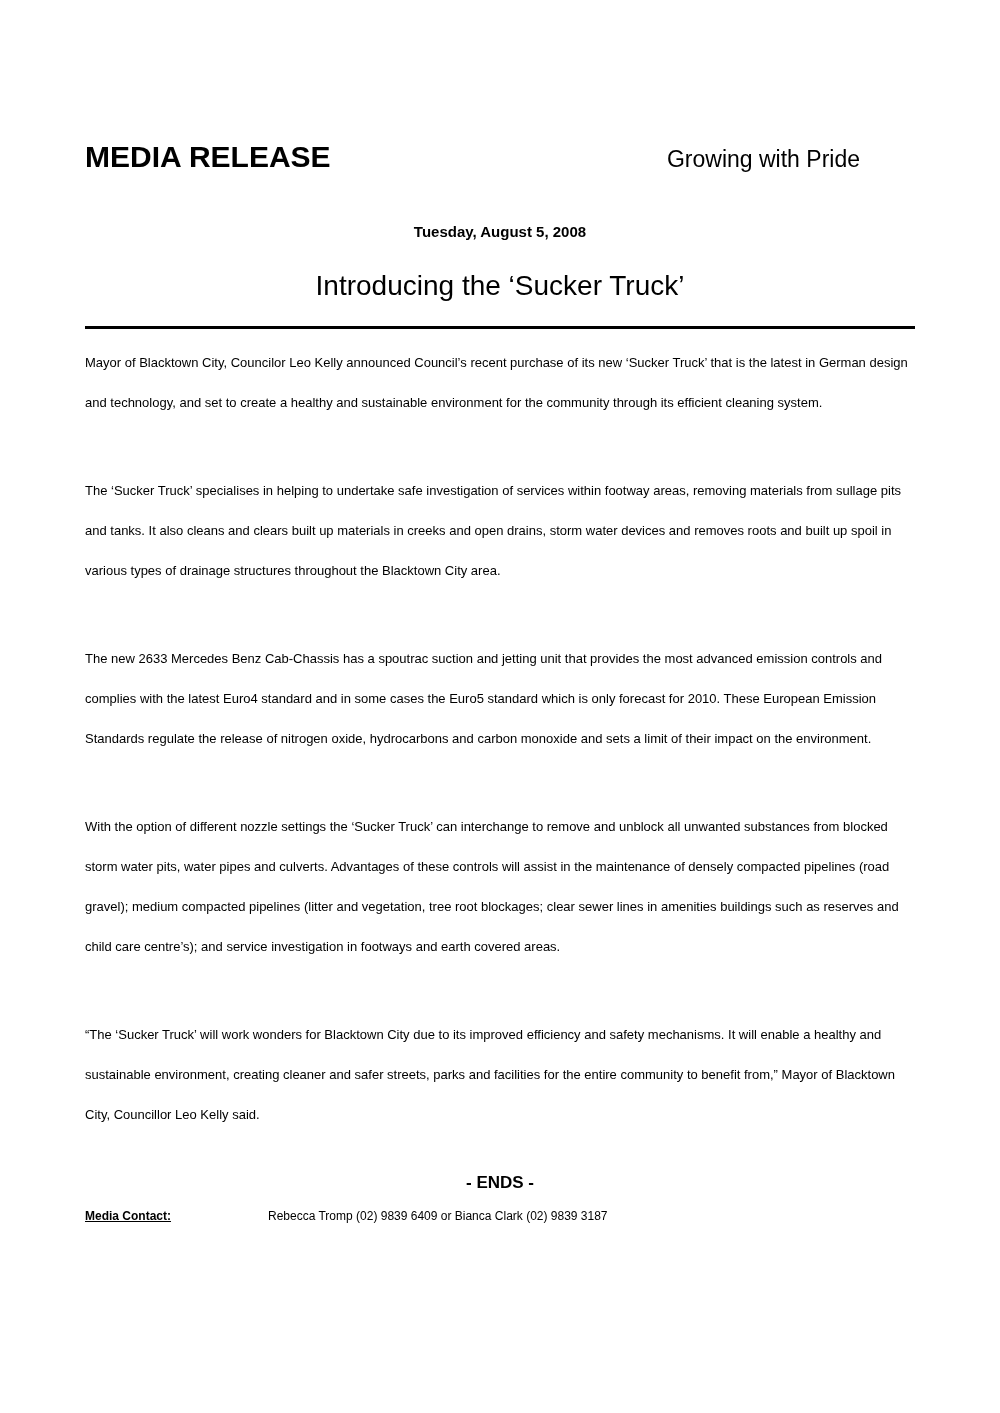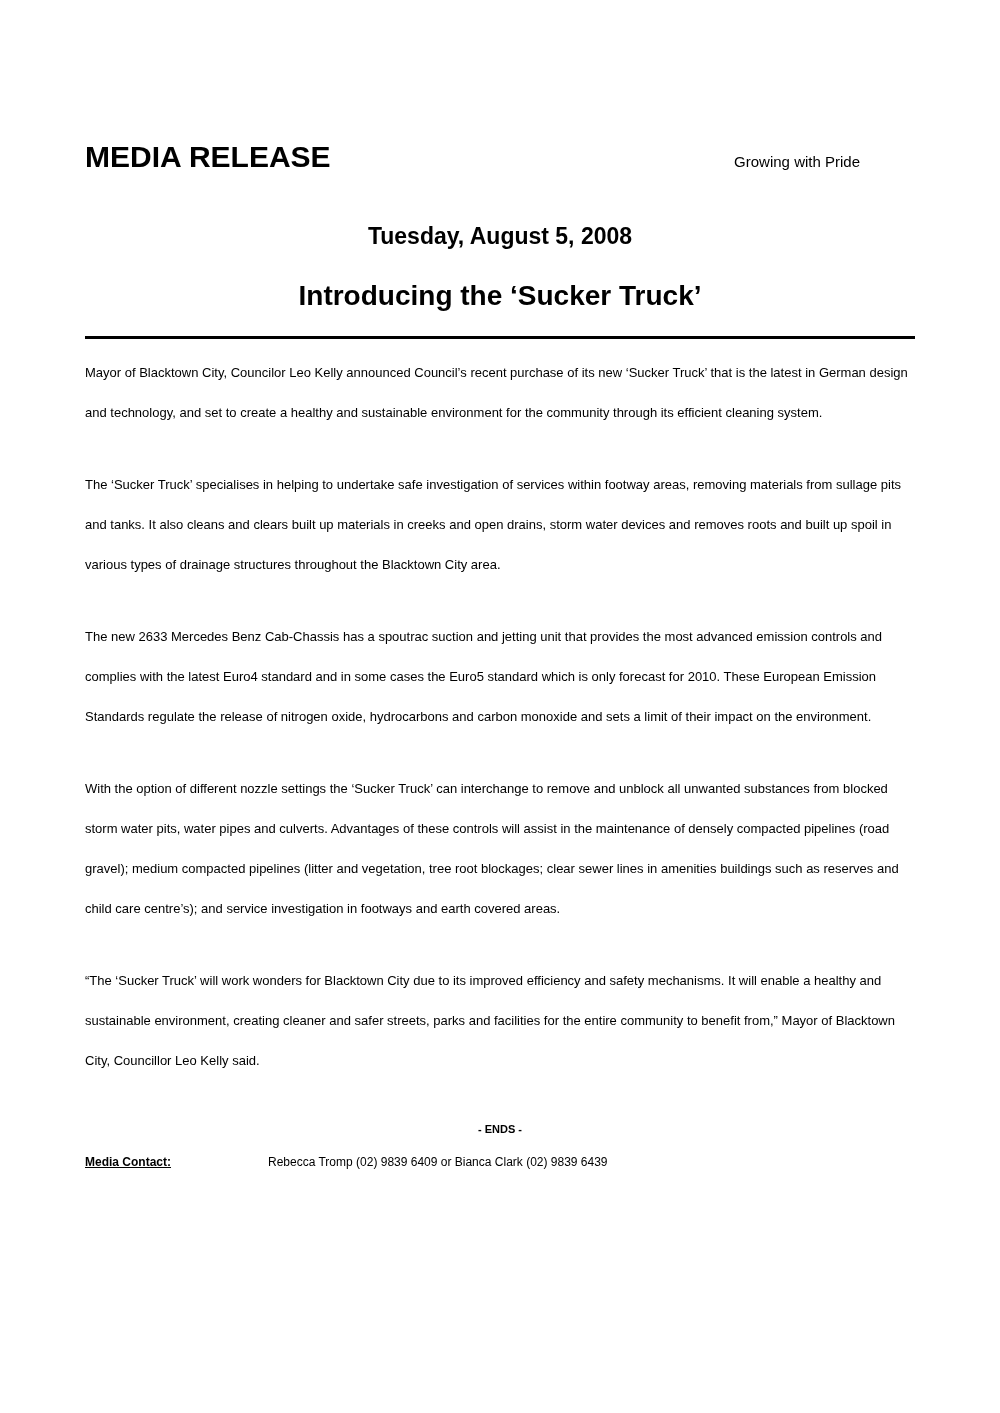--- a/index.html
+++ b/index.html
@@ -21,64 +21,64 @@
     justify-content: space-between;
     align-items: baseline;
   }
   .doc-title {
     font-size: 30px;
     font-weight: bold;
     letter-spacing: 0px;
     line-height: 1.1;
   }
   .tagline {
-    font-size: 15px;
+    font-size: 23px;
     font-weight: normal;
     padding-right: 55px;
   }
   .date {
     margin-top: 50px;
     text-align: center;
     font-weight: bold;
-    font-size: 23px;
+    font-size: 15px;
   }
   .headline {
     margin-top: 30px;
     text-align: center;
-    font-weight: bold;
+    font-weight: normal;
     font-size: 28px;
   }
   .subheadline {
     margin-top: 6px;
     text-align: center;
     font-weight: bold;
     font-size: 17.5px;
   }
   .rule {
     margin-top: 24px;
     border: none;
     border-top: 3px solid #000000;
     height: 0;
   }
   .body-copy {
     margin-top: 4px;
     font-size: 13px;
     line-height: 40px;
   }
   .body-copy p {
-    margin-top: 32px;
+    margin-top: 48px;
   }
   .body-copy p:first-child {
     margin-top: 14px;
   }
   .ends {
     margin-top: 32px;
     text-align: center;
     font-weight: bold;
-    font-size: 11px;
+    font-size: 17px;
     line-height: 32px;
   }
   .contact-row {
     display: flex;
     align-items: flex-start;
     font-size: 12px;
     line-height: 34px;
   }
   .contact-label {
     font-weight: bold;
@@ -111,17 +111,17 @@
     <p>The new 2633 Mercedes Benz Cab-Chassis has a spoutrac suction and jetting unit that provides the most advanced emission controls and complies with the latest Euro4 standard and in some cases the Euro5 standard which is only forecast for 2010. These European Emission Standards regulate the release of nitrogen oxide, hydrocarbons and carbon monoxide and sets a limit of their impact on the environment.</p>
     <p>With the option of different nozzle settings the ‘Sucker Truck’ can interchange to remove and unblock all unwanted substances from blocked storm water pits, water pipes and culverts. Advantages of these controls will assist in the maintenance of densely compacted pipelines (road gravel); medium compacted pipelines (litter and vegetation, tree root blockages; clear sewer lines in amenities buildings such as reserves and child care centre’s); and service investigation in footways and earth covered areas.</p>
     <p>“The ‘Sucker Truck’ will work wonders for Blacktown City due to its improved efficiency and safety mechanisms. It will enable a healthy and sustainable environment, creating cleaner and safer streets, parks and facilities for the entire community to benefit from,” Mayor of Blacktown City, Councillor Leo Kelly said.</p>
   </div>
 
   <div class="ends">- ENDS -</div>
 
   <div class="contact-row">
     <span class="contact-label">Media Contact:</span>
     <div class="contact-lines">
-      <div>Rebecca Tromp (02) 9839 6409 or Bianca Clark (02) 9839 6439</div>
+      <div>Rebecca Tromp (02) 9839 6409 or Bianca Clark (02) 9839 3187</div>
     </div>
   </div>
 
 </div>
 
 </body></html>

